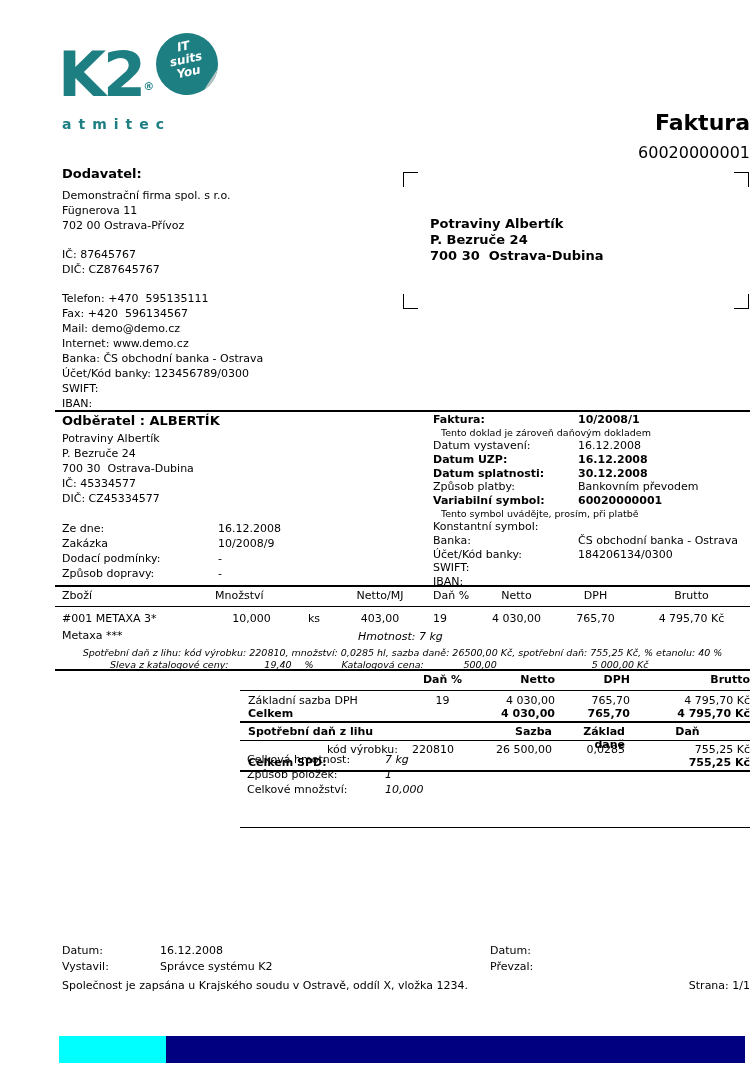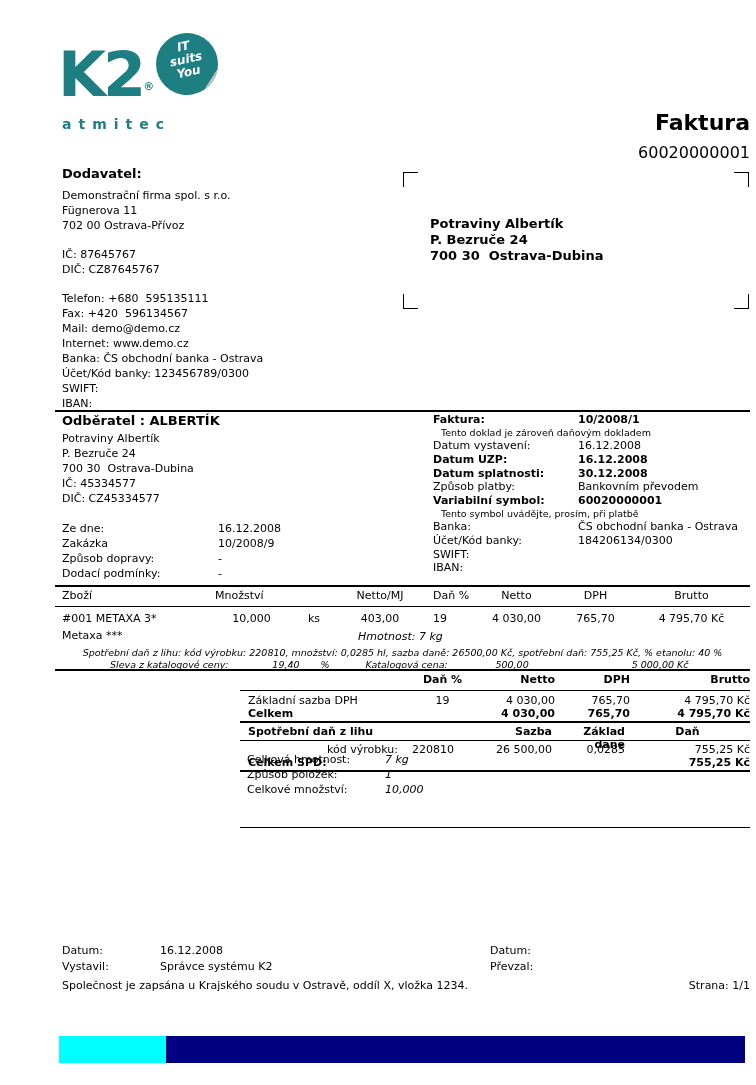--- a/index.html
+++ b/index.html
@@ -59,21 +59,21 @@
     grid-template-columns:145px 103px 32px 90px 50px 83px 75px 117px; }
   .cl { text-align:left; padding-left:7px; }
   .cq { text-align:left; padding-left:15px; }
   .cr { text-align:center; }
   .cu { text-align:left; padding-left:5px; }
   .ct { text-align:left; padding-left:8px; }
   .items-line2 { position:absolute; left:55px; top:629px; width:695px; height:15px; }
   .items-line2 .name2 { position:absolute; left:7px; top:0; }
   .items-line2 .weight { position:absolute; left:303px; top:1px;font-style:italic; }
   .excise-note { position:absolute; left:55px; top:647px; width:695px; text-align:center; font-style:italic; font-size:9.5px; }
-  .discount-line { position:absolute; left:55px; top:659px; width:695px; font-style:italic; font-size:9.5px; display:flex;gap:8px; }
+  .discount-line { position:absolute; left:55px; top:659px; width:695px; font-style:italic; font-size:9.5px; display:flex; }
   .discount-line .d1 { margin-left:55px; }
   .discount-line .d2 { width:63px; text-align:right; }
   .discount-line .d3 { margin-left:13px; }
   .discount-line .d4 { margin-left:28px; }
   .discount-line .d5 { width:73px; text-align:right; }
   .discount-line .d6 { margin-left:95px; }
 
   
   .vat-grid { position:absolute; left:240px; width:510px; display:grid;
     grid-template-columns:170px 65px 80px 75px 120px; }
@@ -157,21 +157,21 @@
 
   <div class="supplier">
     <div class="head">Dodavatel:</div>
     <div class="txt">Demonstrační firma spol. s r.o.</div>
     <div class="txt">Fügnerova 11</div>
     <div class="txt">702 00 Ostrava-Přívoz</div>
     <div class="gap"></div>
     <div class="txt">IČ: 87645767</div>
     <div class="txt">DIČ: CZ87645767</div>
     <div class="gap"></div>
-    <div class="txt">Telefon: +680  595135111</div>
+    <div class="txt">Telefon: +470  595135111</div>
     <div class="txt">Fax: +420  596134567</div>
     <div class="txt">Mail: demo@demo.cz</div>
     <div class="txt">Internet: www.demo.cz</div>
     <div class="txt">Banka: ČS obchodní banka - Ostrava</div>
     <div class="txt">Účet/Kód banky: 123456789/0300</div>
     <div class="txt">SWIFT:</div>
     <div class="txt">IBAN:</div>
   </div>
 
   <div class="br br-tl"></div>
@@ -199,22 +199,22 @@
     <div class="head">Odběratel : ALBERTÍK</div>
     <div class="txt">Potraviny Albertík</div>
     <div class="txt">P. Bezruče 24</div>
     <div class="txt">700 30  Ostrava-Dubina</div>
     <div class="txt">IČ: 45334577</div>
     <div class="txt">DIČ: CZ45334577</div>
   </div>
   <div class="cust-meta">
     <div><span class="lbl">Ze dne:</span><span class="txt">16.12.2008</span></div>
     <div><span class="lbl">Zakázka</span><span class="txt">10/2008/9</span></div>
+    <div><span class="lbl">Dodací podmínky:</span><span class="txt">-</span></div>
     <div><span class="lbl">Způsob dopravy:</span><span class="txt">-</span></div>
-    <div><span class="lbl">Dodací podmínky:</span><span class="txt">-</span></div>
   </div>
 
   <div class="invinfo">
     <div class="inv-row b">
         <span class="lbl">Faktura:</span>
         <span class="val">10/2008/1</span>
       </div>
     <div class="inv-note">Tento doklad je zároveň daňovým dokladem</div>
     <div class="inv-row">
         <span class="lbl">Datum vystavení:</span>
@@ -230,20 +230,24 @@
       </div>
     <div class="inv-row">
         <span class="lbl">Způsob platby:</span>
         <span class="val">Bankovním převodem</span>
       </div>
     <div class="inv-row b">
         <span class="lbl">Variabilní symbol:</span>
         <span class="val">60020000001</span>
       </div>
     <div class="inv-note">Tento symbol uvádějte, prosím, při platbě</div>
+    <div class="inv-row">
+        <span class="lbl">Konstantní symbol:</span>
+        <span class="val"></span>
+      </div>
     <div class="inv-row">
         <span class="lbl">Banka:</span>
         <span class="val">ČS obchodní banka - Ostrava</span>
       </div>
     <div class="inv-row">
         <span class="lbl">Účet/Kód banky:</span>
         <span class="val">184206134/0300</span>
       </div>
     <div class="inv-row">
         <span class="lbl">SWIFT:</span>

